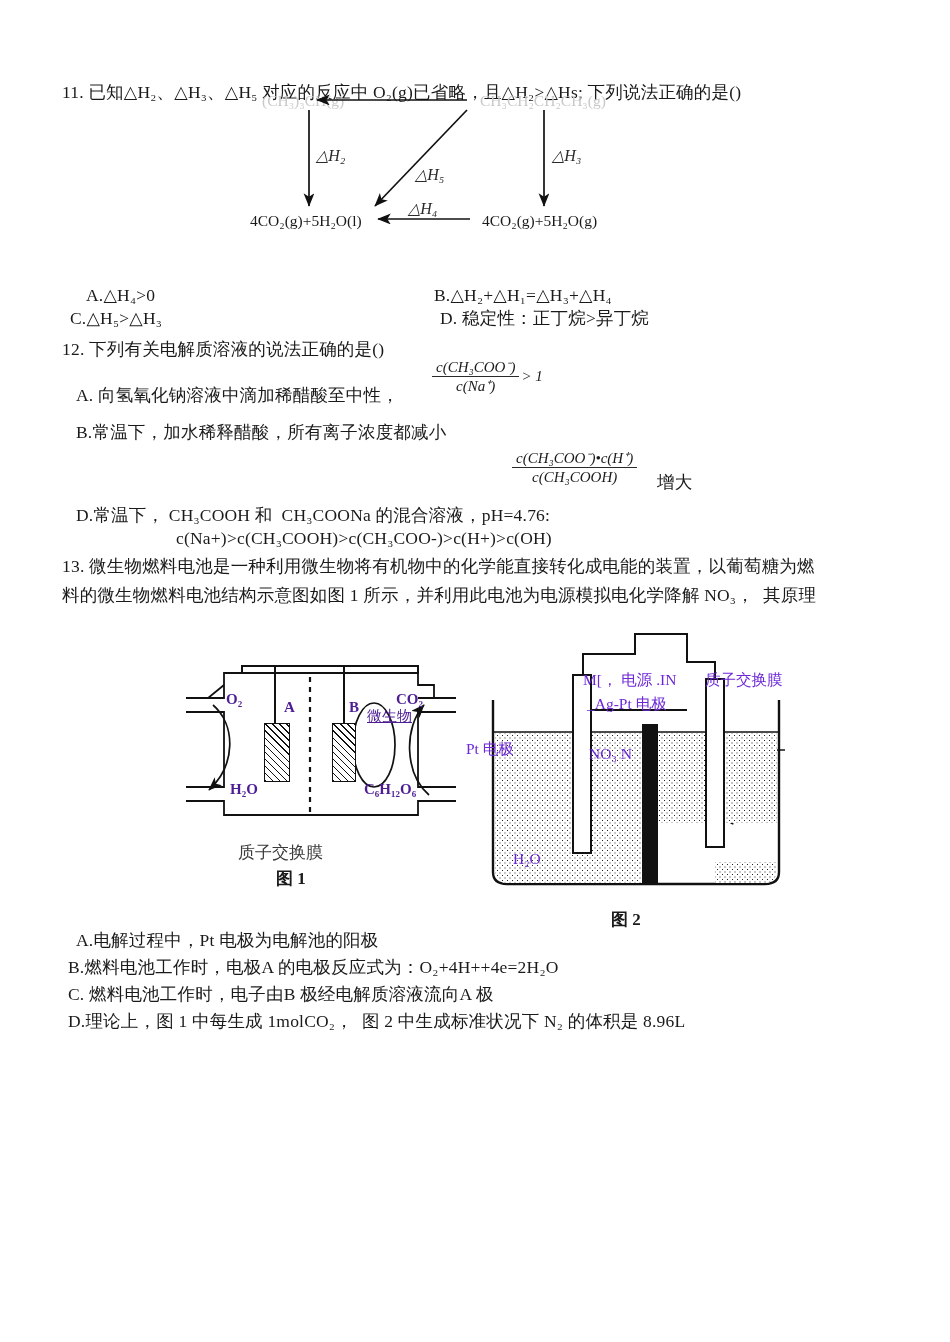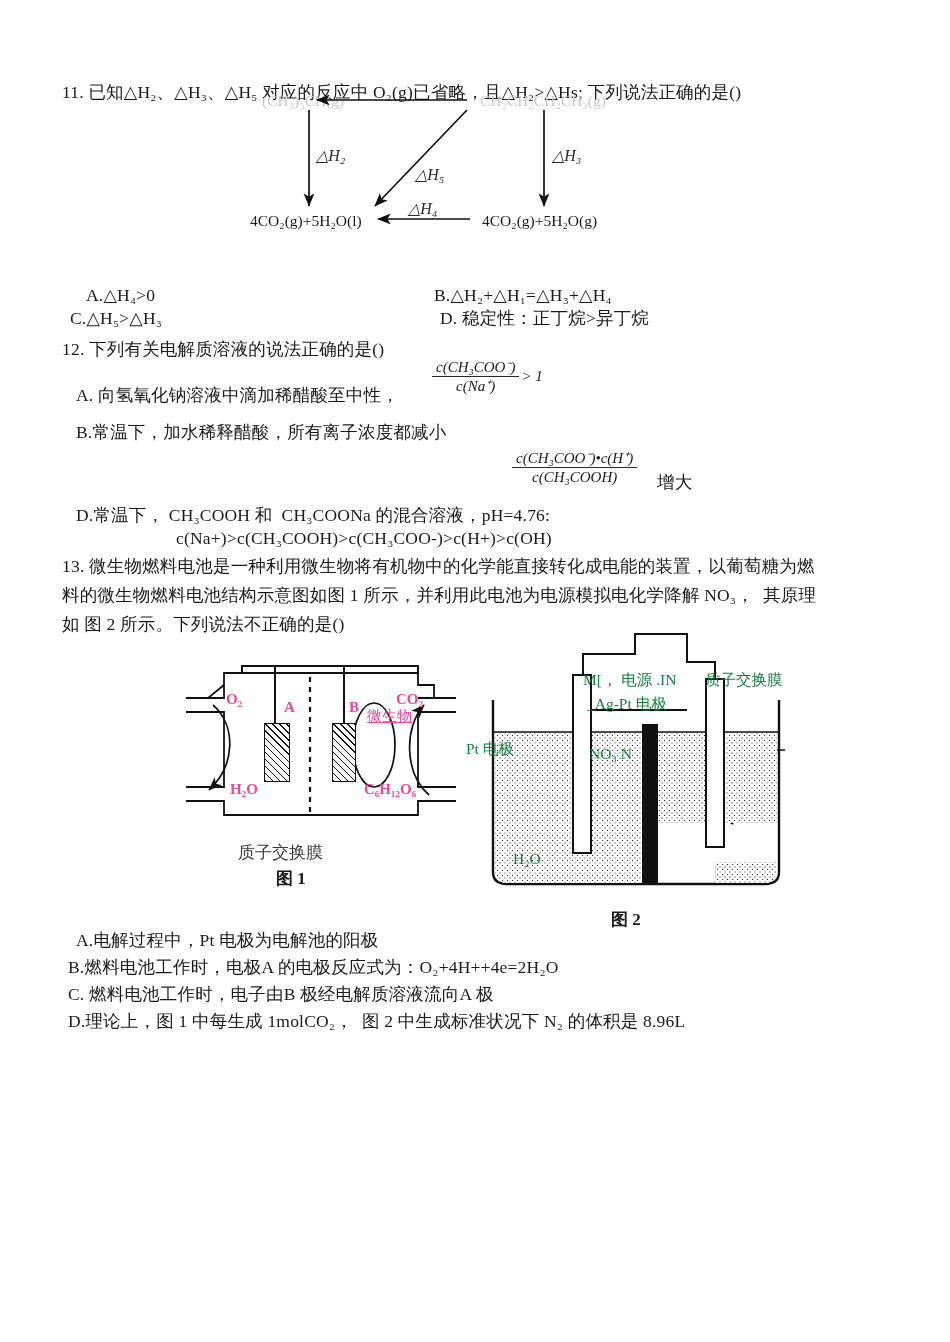--- a/index.html
+++ b/index.html
@@ -74,39 +74,39 @@
     background-image: repeating-linear-gradient(
       45deg, #111 0, #111 1.1px, transparent 1.1px, transparent 5px);
     background-color: #fff;
   }
   .wire { position: absolute; background: #111; }
   .lbl-f1 {
     position: absolute;
     font-size: 15px;
     font-weight: 600;
     white-space: nowrap;
-    color: #ec4899;
+    color: #4c1d95;
   }
 
   
   #fig2 { left: 465px; top: 632px; width: 400px; height: 290px; }
   .dots {
     position: absolute;
     background-image:
       radial-gradient(#222 0.9px, transparent 1px),
       radial-gradient(#222 0.9px, transparent 1px);
     background-size: 5px 5px, 5px 5px;
     background-position: 0 0, 2.5px 2.5px;
     background-color: #fff;
   }
   .lbl-f2 {
     position: absolute;
     font-size: 15.5px;
     white-space: nowrap;
-    color: #15803d;
+    color: #6d28d9;
   }
   .f2cap { position: absolute; font-size: 17px; white-space: nowrap; }
   .ghost { color: #c9c9c9; }
 </style>
 </head>
 <body>
 
 <div class="page">
 
   <div class="abs qline" style="left:62px; top:80px; width:840px;">11. 已知△H₂、△H₃、△H₅ 对应的反应中 O₂(g)已省略，且△H₂&gt;△Hs; 下列说法正确的是()</div>
@@ -168,21 +168,20 @@
       <span class="den">c(CH₃COOH)</span>
     </span>
   </div>
   <div class="abs qline" style="left:657px; top:470px;">增大</div>
 
   <div class="abs qline" style="left:76px; top:503px;">D.常温下， CH₃COOH 和  CH₃COONa 的混合溶液，pH=4.76:</div>
   <div class="abs qline" style="left:176px; top:526px;">c(Na+)&gt;c(CH₃COOH)&gt;c(CH₃COO-)&gt;c(H+)&gt;c(OH)</div>
 
   <div class="abs qline" style="left:62px; top:554px;">13. 微生物燃料电池是一种利用微生物将有机物中的化学能直接转化成电能的装置，以葡萄糖为燃</div>
   <div class="abs qline" style="left:62px; top:583px;">料的微生物燃料电池结构示意图如图 1 所示，并利用此电池为电源模拟电化学降解 NO₃，  其原理</div>
-  <div class="abs qline" style="left:62px; top:612px;">如 图 2 所示。下列说法不正确的是()</div>
 
   <div class="abs" id="fig1">
 
     <div class="wire" style="left:55px; top:10px; width:178px; height:2px;"></div>
     <div class="wire" style="left:55px; top:10px; width:2px; height:9px;"></div>
     <div class="wire" style="left:88px; top:10px; width:2px; height:60px;"></div>
     <div class="wire" style="left:157px; top:10px; width:2px; height:60px;"></div>
     <div class="wire" style="left:231px; top:10px; width:2px; height:9px;"></div>
 
     <svg width="270" height="200" style="position:absolute; left:0; top:0;">

